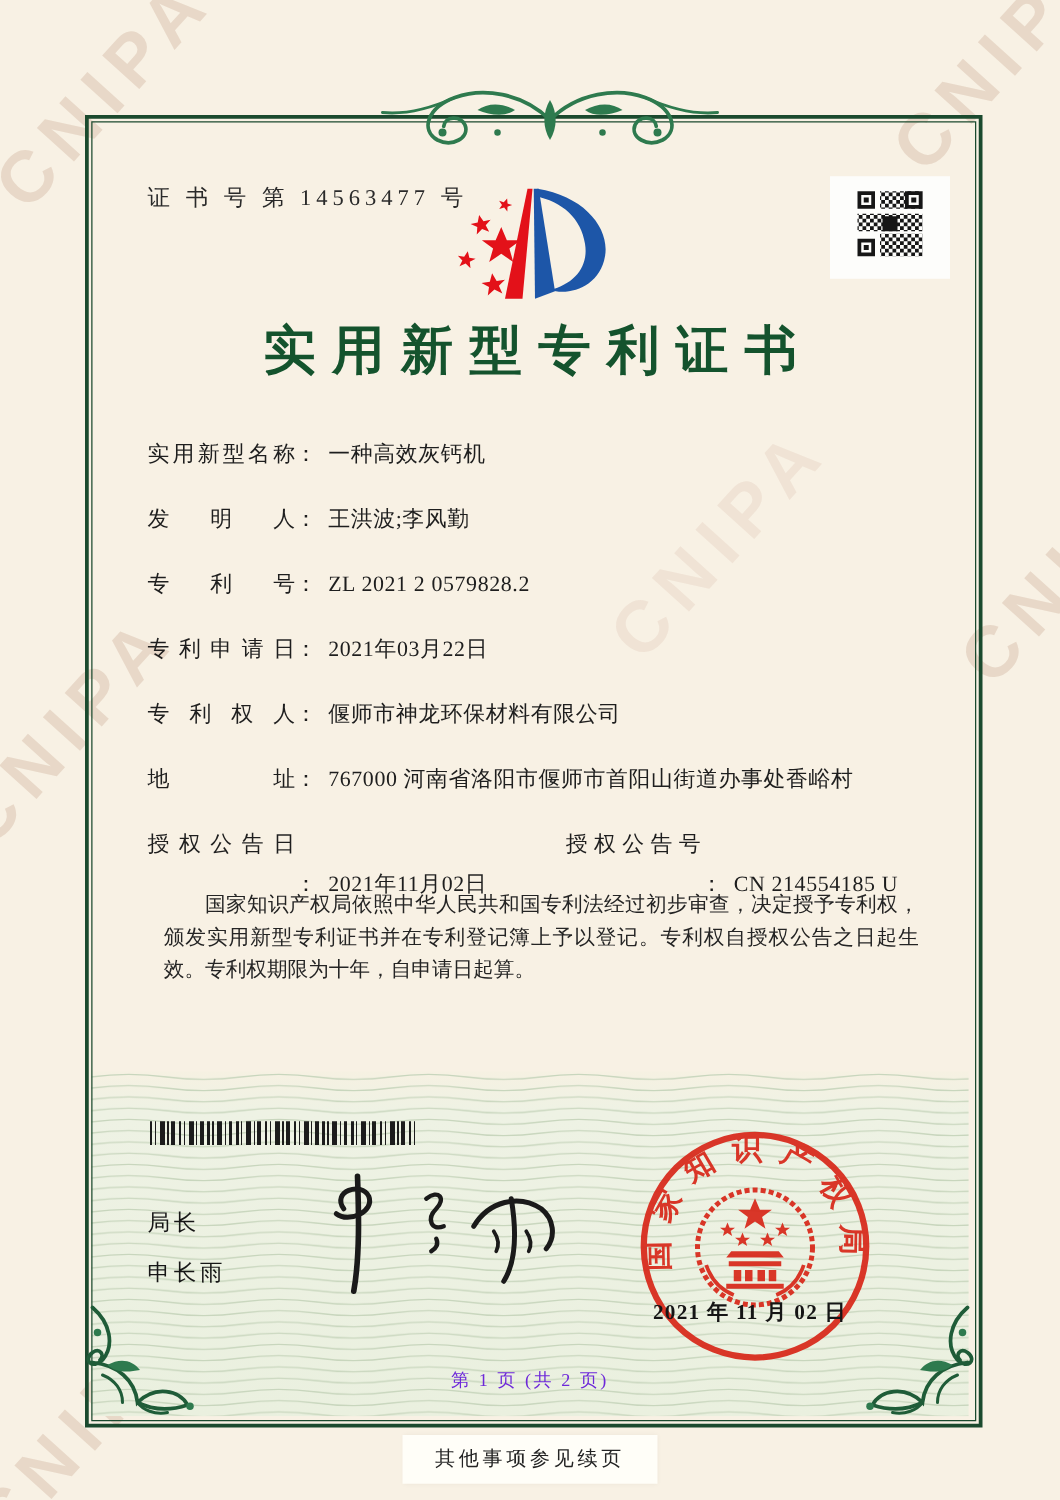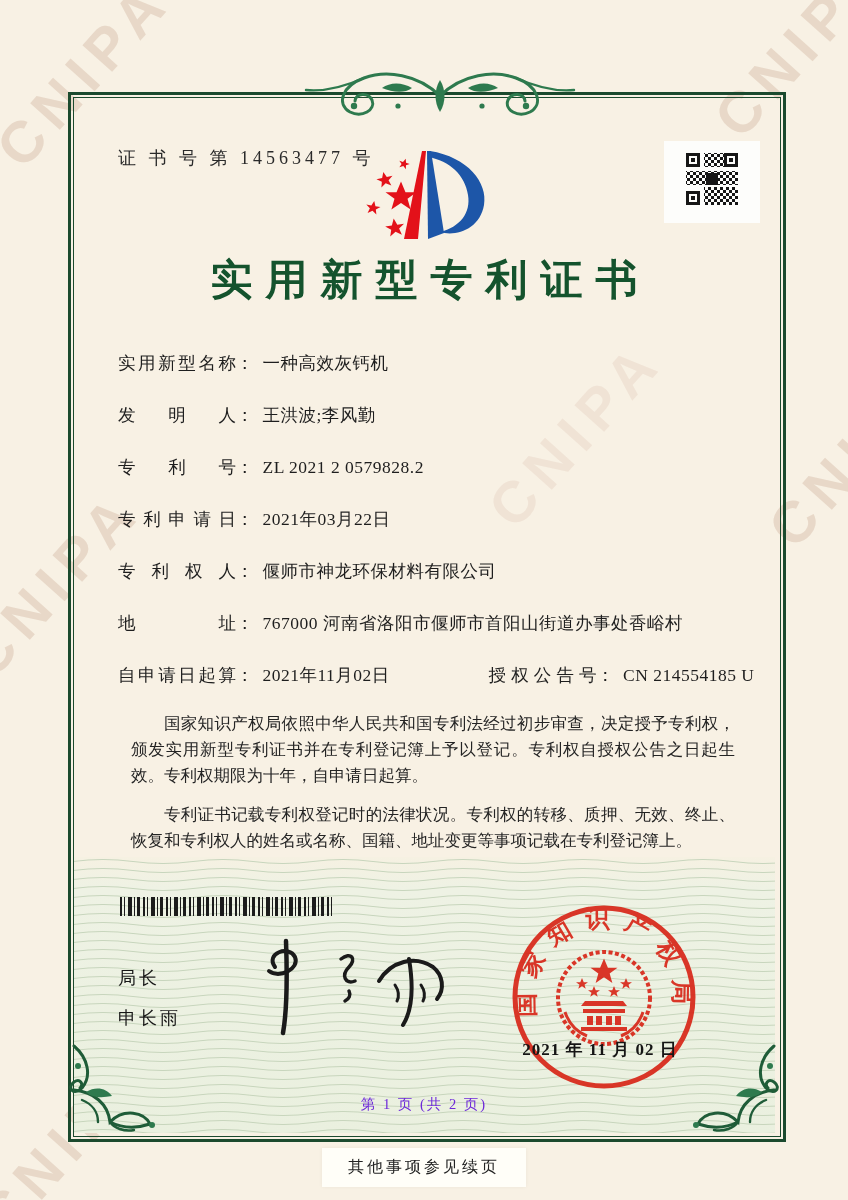--- a/index.html
+++ b/index.html
@@ -42,21 +42,21 @@
     text-align:center; font-size:42px; font-weight:bold; color:#14532d;
     letter-spacing:13px; padding-left:13px; box-sizing:border-box;
   }
   .fields{position:absolute; left:118px; top:351px; width:620px; z-index:5;}
   .row{height:52px; font-size:17.5px; color:#1e1e1e; white-space:nowrap;}
   .lbl{
     display:inline-block; width:118px; vertical-align:top;
     text-align:justify; text-align-last:justify;
   }
   .colon{display:inline-block; margin-right:9px;}
-  .val{letter-spacing:0.5px;}
+  .val{letter-spacing:0.5px;margin-top:32px;}
   .paras{
     position:absolute; left:118px; top:698px; width:630px; z-index:5;
     font-size:16.5px; line-height:26px; color:#242424; text-align:justify;
   }
   .paras p{margin:13px; text-indent:2em;}
   .barcode{
     position:absolute; left:120px; top:897px; width:215px; height:19px; z-index:5;
     background:repeating-linear-gradient(90deg,
       #1c1c1c 0 2px, rgba(0,0,0,0) 2px 4px,
       #1c1c1c 4px 5px, rgba(0,0,0,0) 5px 8px,
@@ -228,27 +228,26 @@
     <div class="row">
       <span class="lbl">专利申请日</span><span class="colon">：</span><span class="val">2021年03月22日</span>
     </div>
     <div class="row">
       <span class="lbl">专利权人</span><span class="colon">：</span><span class="val">偃师市神龙环保材料有限公司</span>
     </div>
     <div class="row">
       <span class="lbl">地址</span><span class="colon">：</span><span class="val">767000 河南省洛阳市偃师市首阳山街道办事处香峪村</span>
     </div>
     <div class="row">
-      <span class="lbl">自申请日起算</span><span class="colon">：</span><span class="val" style="display:inline-block;width:190px;">2021年11月02日</span><span class="lbl" style="width:108px;margin-left:36px;">授权公告号</span><span class="colon">：</span><span class="val">CN 214554185 U</span>
+      <span class="lbl">授权公告日</span><span class="colon">：</span><span class="val" style="display:inline-block;width:190px;">2021年11月02日</span><span class="lbl" style="width:108px;">授权公告号</span><span class="colon">：</span><span class="val">CN 214554185 U</span>
     </div>
   </div>
 
   <div class="paras">
     <p>国家知识产权局依照中华人民共和国专利法经过初步审查，决定授予专利权，颁发实用新型专利证书并在专利登记簿上予以登记。专利权自授权公告之日起生效。专利权期限为十年，自申请日起算。</p>
-    <p>专利证书记载专利权登记时的法律状况。专利权的转移、质押、无效、终止、恢复和专利权人的姓名或名称、国籍、地址变更等事项记载在专利登记簿上。</p>
   </div>
 
   <div class="barcode"></div>
 
   <div class="signer t1">局长</div>
   <div class="signer t2">申长雨</div>
 
   <svg class="signature" width="210" height="115" viewBox="0 0 210 115">
     <g fill="none" stroke="#1a1a1a" stroke-linecap="round">
       <path d="M30,34 C20,20 44,12 50,24 C55,36 34,46 24,38" stroke-width="4"></path>

